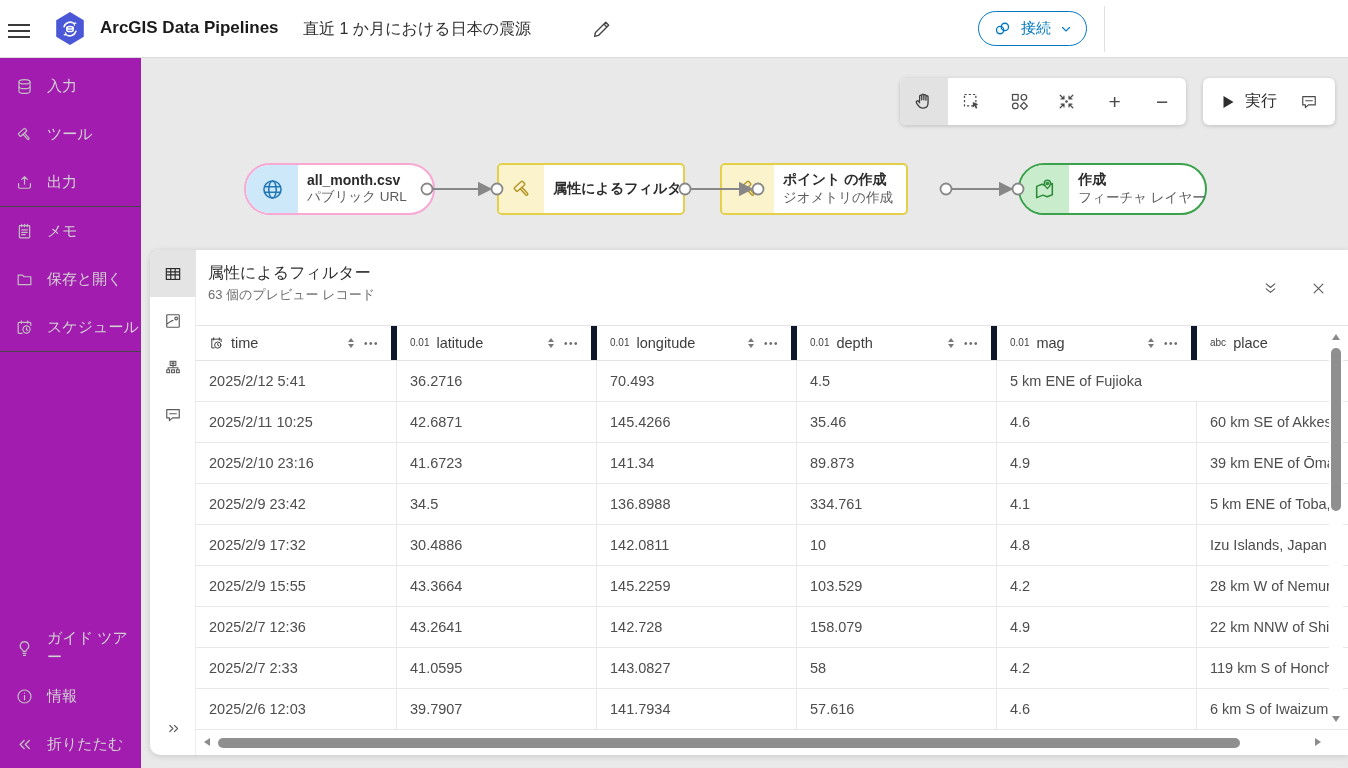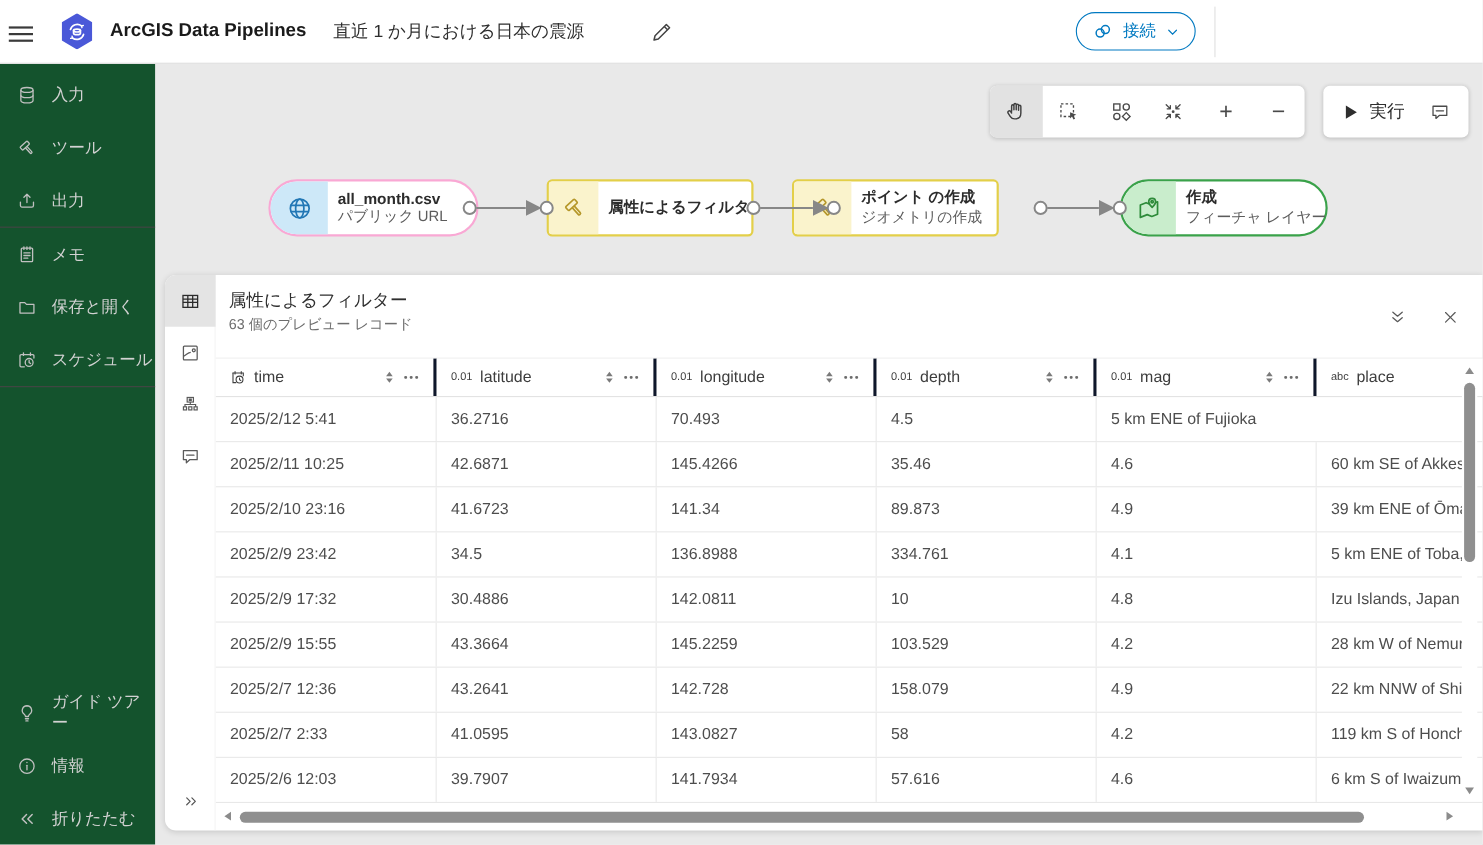--- a/index.html
+++ b/index.html
@@ -18,21 +18,21 @@
              display:flex; align-items:center; justify-content:center; }
   .app-title{ position:absolute; left:100px; top:18px; font-size:17px; font-weight:bold; color:#1a1a1a; }
   .pipe-title{ position:absolute; left:303px; top:19px; font-size:16px; color:#2e2e2e; }
   .pencil-btn{ position:absolute; left:590px; top:16px; width:26px; height:26px; background:none; border:none; cursor:pointer; }
   .connect-btn{ position:absolute; left:978px; top:11px; height:35px; padding:0 14px; border:1px solid #0079c1;
                 border-radius:18px; background:#fff; color:#0079c1; font-size:15px; display:flex; align-items:center;
                 gap:9px; cursor:pointer; font-family:inherit;justify-content:flex-end; }
   .hdr-divider{ position:absolute; left:1104px; top:6px; width:1px; height:46px; background:#e0e0e0; }
 
   
-  .sidebar{ position:absolute; left:0; top:58px; width:141px; height:710px; background:#14532d; z-index:8; }
+  .sidebar{ position:absolute; left:0; top:58px; width:141px; height:710px; background:#a21caf; z-index:8; }
   .sb-item{ height:48px; display:flex; align-items:center; gap:13px; padding-left:15px; color:#d2d2d2;
             font-size:15px; cursor:pointer; }
   .sb-item svg{ flex:0 0 auto; }
   .sb-div{ height:1px; background:#454545; margin:0; }
   .sb-top{ padding-top:4px; }
   .sb-bottom{ position:absolute; left:0; bottom:0; width:100%; }
 
   
   .canvas{ position:absolute; left:141px; top:58px; width:1207px; height:710px; background:#e9e9e9; z-index:1; }
 
@@ -84,21 +84,21 @@
   .pnl-title{ position:absolute; left:58px; top:13px; font-size:16px; color:#2e2e2e; }
   .pnl-sub{ position:absolute; left:58px; top:36px; font-size:13px; color:#6d6d6d; }
   .pnl-collapse{ position:absolute; left:1104px; top:24px; width:32px; height:28px; background:none; border:none;
                  cursor:pointer; color:#5a5a5a; display:flex; align-items:center; justify-content:center; }
   .pnl-close{ position:absolute; left:1152px; top:24px; width:32px; height:28px; background:none; border:none;
               cursor:pointer; color:#5a5a5a; display:flex; align-items:center; justify-content:center; }
 
   
   .tbl{ position:absolute; left:46px; top:75px; width:1152px; height:405px; overflow:hidden; }
   .thead{ display:flex; height:36px; border-top:1px solid #e3e3e3; border-bottom:1px solid #e3e3e3; }
-  .th{ display:flex; align-items:center; padding-left:13px; border-right:3px solid #0f172a; cursor:pointer;
+  .th{ display:flex; align-items:center; padding-left:13px; border-right:6px solid #0f172a; cursor:pointer;
        background:#fff; overflow:hidden; }
   .th-label{ margin-left:7px; font-size:14.5px; color:#3d3d3d; }
   .th-tools{ margin-left:auto; display:flex; align-items:center; gap:10px; padding-right:12px; }
   .badge{ font-size:10px; color:#3f3f3f; line-height:1; }
   .sort{ display:flex; flex-direction:column; gap:2px; cursor:pointer; }
   .tri-u{ width:0; height:0; border-left:3.5px solid transparent; border-right:3.5px solid transparent;
           border-bottom:4.5px solid #7a7a7a; }
   .tri-d{ width:0; height:0; border-left:3.5px solid transparent; border-right:3.5px solid transparent;
           border-top:4.5px solid #7a7a7a; }
   .dots{ font-size:10px; color:#6b6b6b; letter-spacing:1.5px; cursor:pointer; }

